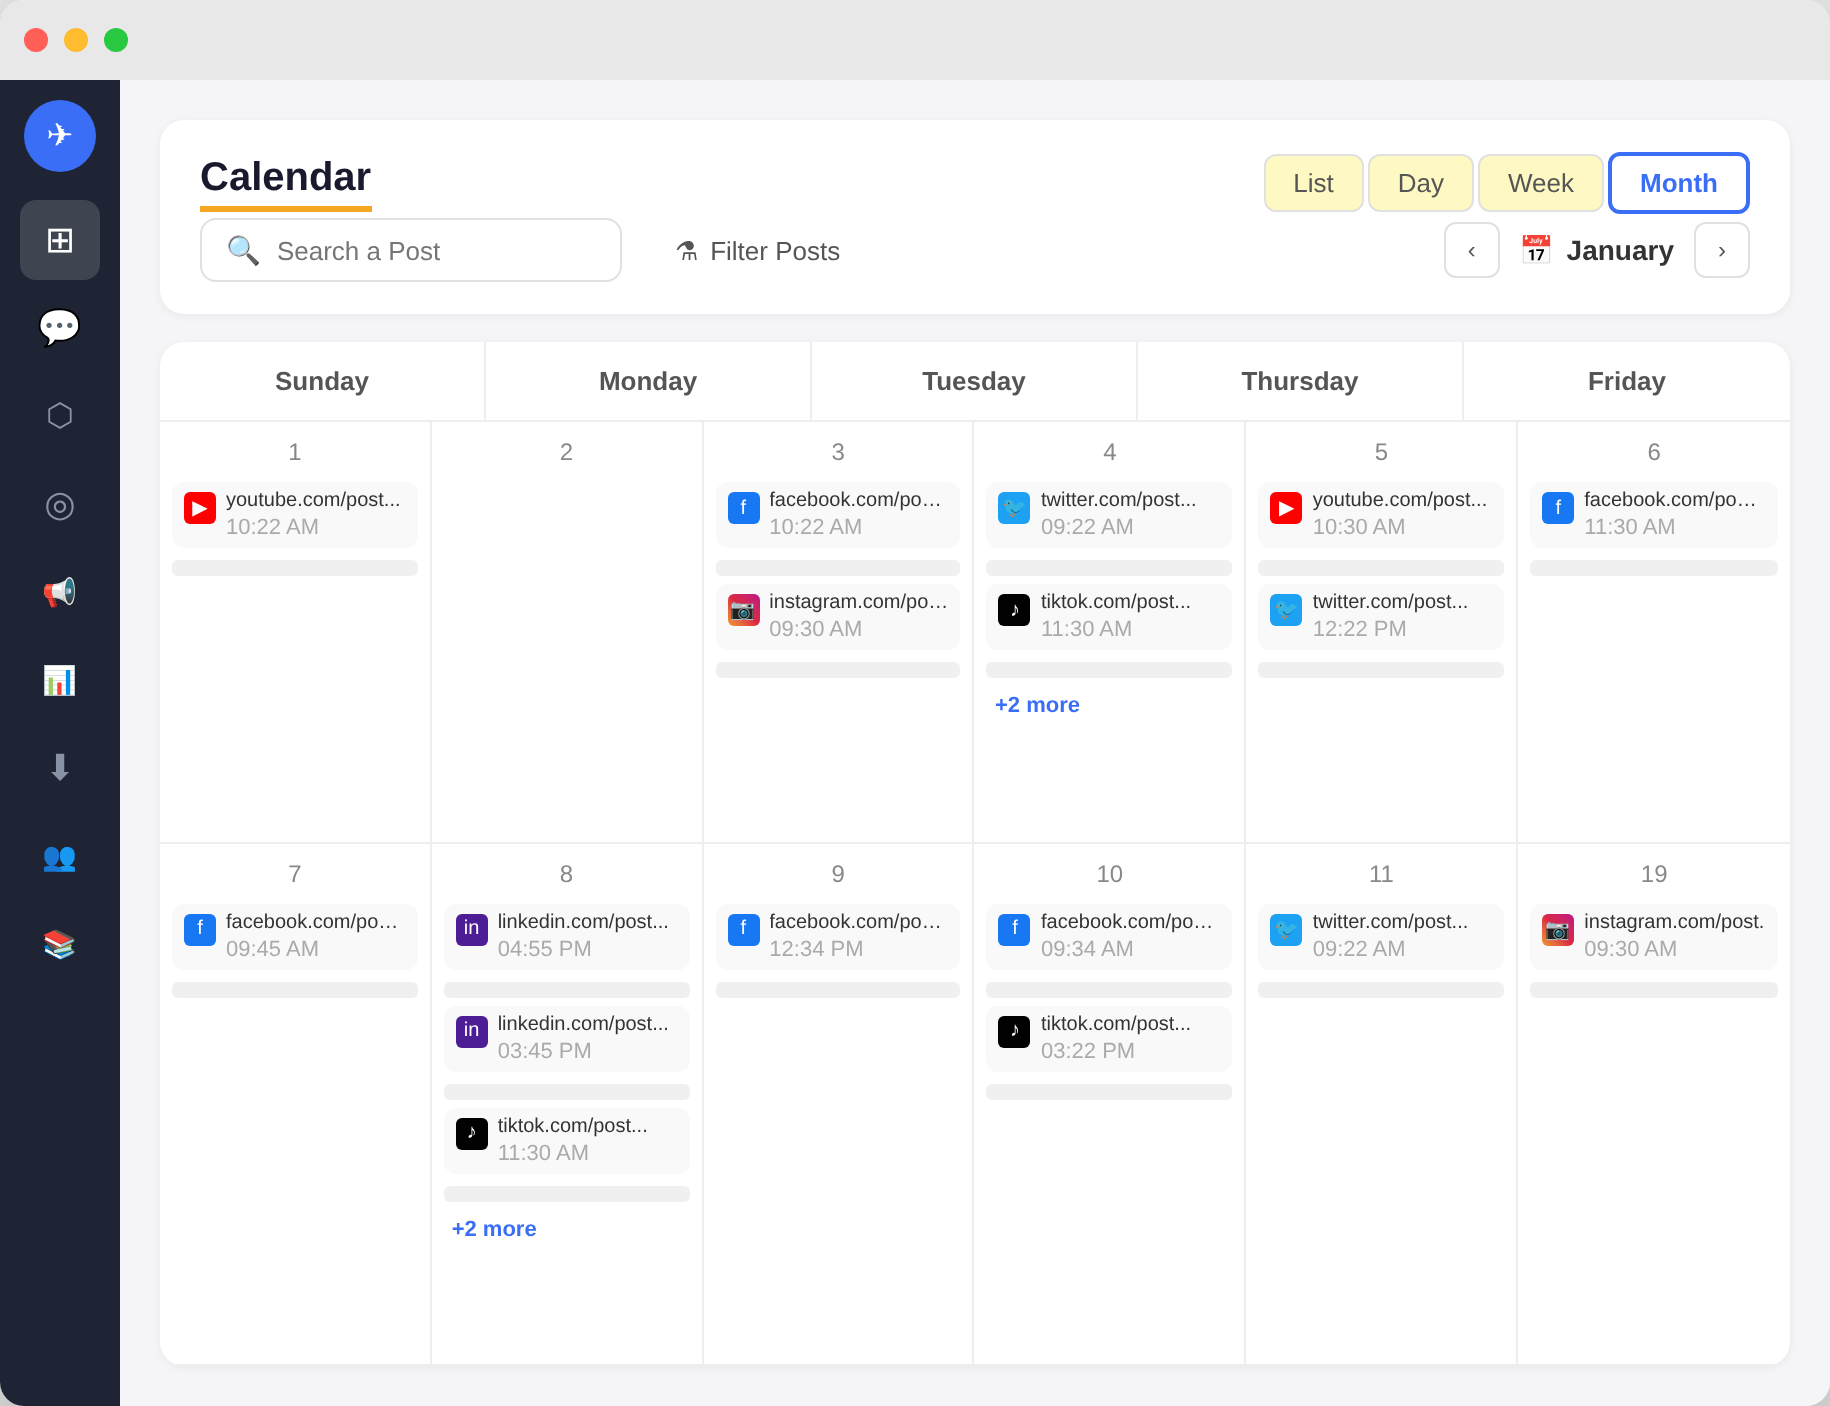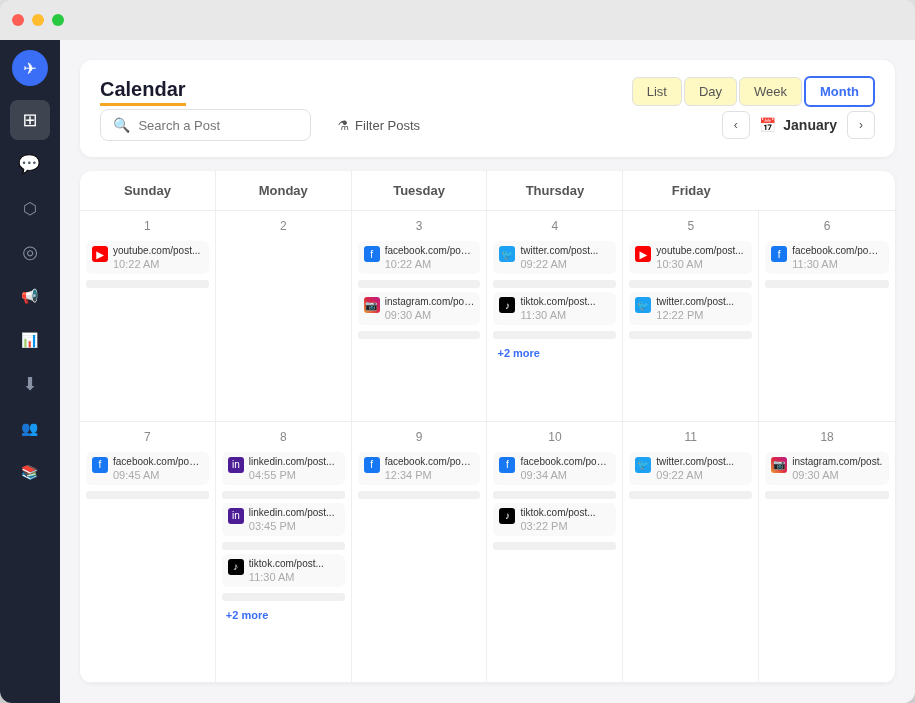--- a/index.html
+++ b/index.html
@@ -194,21 +194,21 @@
       background: white;
       border-radius: 12px;
       flex: 1;
       overflow: hidden;
       box-shadow: 0 1px 4px rgba(0,0,0,0.06);
       display: flex;
       flex-direction: column;
     }
     .cal-header {
       display: grid;
-      grid-template-columns: repeat(6, 1fr);
+      grid-template-columns: repeat(5, 1fr);
       border-bottom: 1px solid #eee;
     }
     .cal-header-cell {
       padding: 12px 0;
       text-align: center;
       font-size: 13px;
       font-weight: 600;
       color: #555;
       border-right: 1px solid #eee;
     }
@@ -553,21 +553,21 @@
               <div class="post-icon twitter">🐦</div>
               <div class="post-content">
                 <div class="post-url">twitter.com/post...</div>
                 <div class="post-time">09:22 AM</div>
               </div>
             </div>
             <div class="spacer-line"></div>
           </div>
 
           <div class="cal-day">
-            <div class="day-num">18</div>
+            <div class="day-num">19</div>
             <div class="post-item">
               <div class="post-icon instagram">📷</div>
               <div class="post-content">
                 <div class="post-url">instagram.com/post.</div>
                 <div class="post-time">09:30 AM</div>
               </div>
             </div>
             <div class="spacer-line"></div>
           </div>
 

